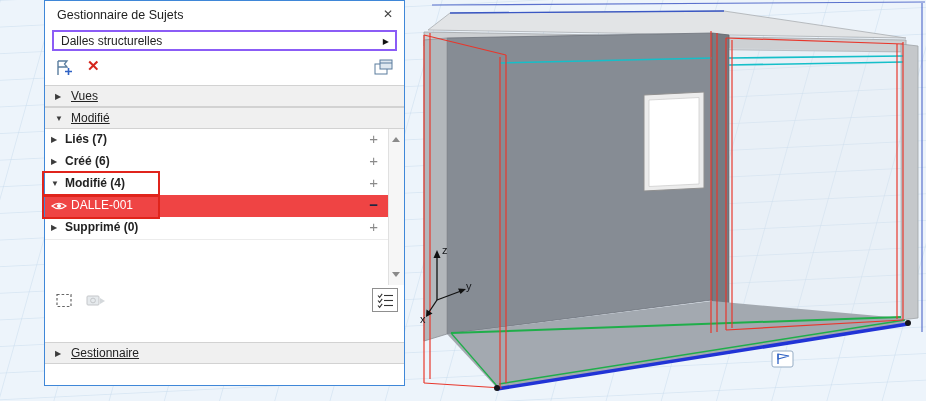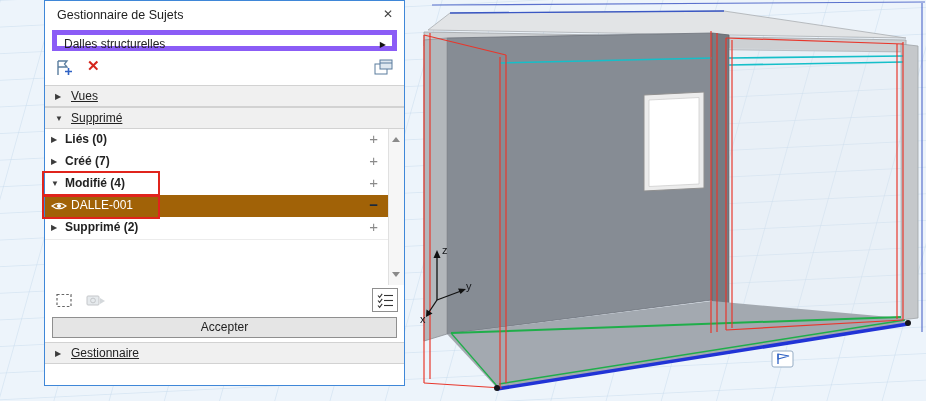--- a/index.html
+++ b/index.html
@@ -16,21 +16,21 @@
     position:absolute; left:4px; top:0; width:361px; height:386px;
     background:#ffffff; border:1px solid #3f87d8; box-sizing:border-box;
     font-size:12px; z-index:10;margin-left:40px;
   }
   .titlebar { position:absolute; left:0; top:0; right:0; height:28px; background:#fff; }
   .title { position:absolute; left:12px; top:7px; font-size:12.5px; color:#222; }
   .close { position:absolute; right:11px; top:6px; font-size:12px; color:#444; }
 
   .combo {
     position:absolute; left:7px; right:7px; top:29px; height:21px;
-    border:5px solid #8b5cf6; background:#fff; box-sizing:border-box;
+    border:2px solid #8b5cf6; background:#fff; box-sizing:border-box;
   }
   .combo-label { position:absolute; left:7px; top:0; line-height:19px; }
   .combo-arrow { position:absolute; right:6px; top:5px; font-size:8px; color:#111; }
 
   .toolbar { position:absolute; left:0; right:0; top:53px; height:28px; }
   .icon-newtopic { position:absolute; left:8px; top:3px; }
   .icon-delete { position:absolute; left:42px; top:3px; font-size:15px; font-weight:bold; color:#d5251b; }
   .icon-palette { position:absolute; right:9px; top:3px; }
 
   .sec {
@@ -41,21 +41,21 @@
   .sec .slabel { position:absolute; left:26px; top:3px;text-decoration:underline; }
   .sec-vues { top:84px; }
   .sec-elements { top:106px; }
   .sec-comments { top:341px; }
 
   .tree { position:absolute; left:0; right:0; top:128px; height:156px; background:#fff; }
   .trow { position:absolute; left:0; right:16px; height:22px; border-bottom:1px solid #ececec; background:#fff; }
   .trow .exp { position:absolute; left:6px; top:6px; font-size:8px; color:#3c3c3c; }
   .trow .tlabel { position:absolute; left:20px; top:3px; font-weight:bold; }
   .trow .taction { position:absolute; right:10px; top:1px; font-size:15px; color:#8a8a8a; }
-  .trow.selected { background:#a16207; border-bottom-color:#2e80d8; color:#fff; }
+  .trow.selected { background:#ef4444; border-bottom-color:#2e80d8; color:#fff; }
   .trow.selected .tlabel { font-weight:normal; left:26px; }
   .trow.selected .taction { color:#132742; font-weight:bold; }
   .eye { position:absolute; left:6px; top:5px; }
 
   .annot { position:absolute; left:-3px; width:118px; border:2px solid #e0241c;
            box-sizing:border-box; z-index:6; pointer-events:none; background:transparent; }
   .annot1 { top:170px; height:25px; }
   .annot2 { top:194px; height:24px; }
 
   .vscroll {
@@ -205,50 +205,50 @@
       </svg>
     </div>
 
     <div class="sec sec-vues">
       <span class="exp">▶</span>
       <span class="slabel">Vues</span>
     </div>
 
     <div class="sec sec-elements">
       <span class="exp">▼</span>
-      <span class="slabel">Supprimé</span>
+      <span class="slabel">Modifié</span>
     </div>
 
     <div class="tree">
       <div class="trow" style="top:0">
         <span class="exp">▶</span>
-        <span class="tlabel">Liés (0)</span>
+        <span class="tlabel">Liés (7)</span>
         <span class="taction">+</span>
       </div>
       <div class="trow" style="top:22px">
         <span class="exp">▶</span>
-        <span class="tlabel">Créé (7)</span>
+        <span class="tlabel">Créé (6)</span>
         <span class="taction">+</span>
       </div>
       <div class="trow" style="top:44px">
         <span class="exp">▼</span>
         <span class="tlabel">Modifié (4)</span>
         <span class="taction">+</span>
       </div>
       <div class="trow selected" style="top:66px">
         <svg class="eye" width="16" height="12">
           <path d="M1 6 Q8 0.5 15 6 Q8 11.5 1 6 Z" fill="none" stroke="#ffffff" stroke-width="1.2"></path>
           <circle cx="8" cy="6" r="2" fill="#ffffff"></circle>
         </svg>
         <span class="tlabel">DALLE-001</span>
         <span class="taction">−</span>
       </div>
       <div class="trow" style="top:88px">
         <span class="exp">▶</span>
-        <span class="tlabel">Supprimé (2)</span>
+        <span class="tlabel">Supprimé (0)</span>
         <span class="taction">+</span>
       </div>
     </div>
 
     <div class="annot annot1"></div>
     <div class="annot annot2"></div>
 
     <div class="vscroll">
       <div class="scroll-up"></div>
       <div class="scroll-down"></div>
@@ -268,21 +268,20 @@
           <path d="M2 3.5 l1.6 1.8 2.6-3.4" stroke="#333" stroke-width="1.1" fill="none"></path>
           <line x1="8" y1="3.5" x2="17" y2="3.5" stroke="#333" stroke-width="1.1"></line>
           <path d="M2 8.5 l1.6 1.8 2.6-3.4" stroke="#333" stroke-width="1.1" fill="none"></path>
           <line x1="8" y1="8.5" x2="17" y2="8.5" stroke="#333" stroke-width="1.1"></line>
           <path d="M2 13.5 l1.6 1.8 2.6-3.4" stroke="#333" stroke-width="1.1" fill="none"></path>
           <line x1="8" y1="13.5" x2="17" y2="13.5" stroke="#333" stroke-width="1.1"></line>
         </svg>
       </div>
     </div>
 
-    <div class="accept">Accepter</div>
 
     <div class="sec sec-comments">
       <span class="exp">▶</span>
       <span class="slabel">Gestionnaire</span>
     </div>
 
   </div>
 </div>
 
 </body></html>

